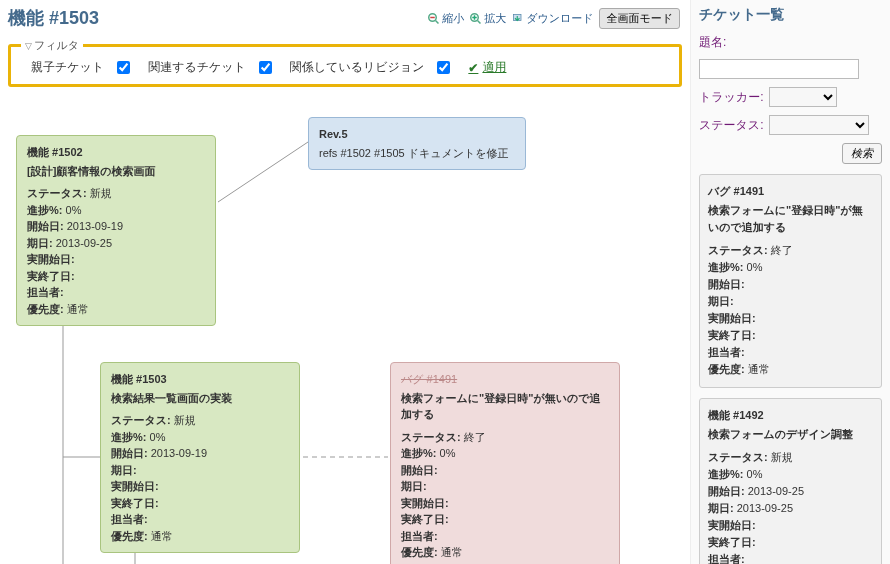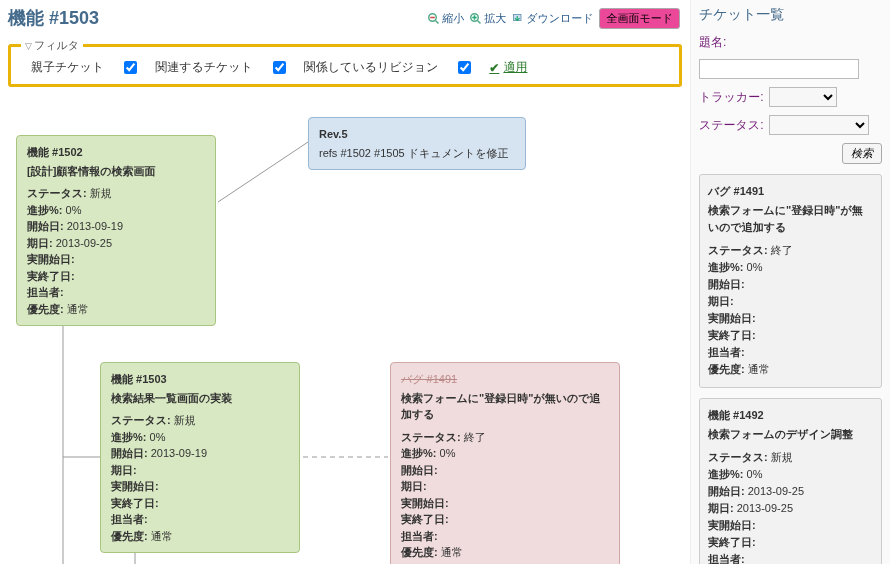--- a/index.html
+++ b/index.html
@@ -4,47 +4,47 @@
 <style>
 * { box-sizing: border-box; margin: 0; padding: 0; }
 body { font-family: "Hiragino Kaku Gothic Pro", "Meiryo", sans-serif; font-size: 12px; color: #333; background: #fff; width: 890px; height: 564px; position: relative; overflow: hidden; }
 
 .main { position: absolute; left: 0; top: 0; width: 690px; height: 564px; padding: 6px 8px; }
 .sidebar { position: absolute; right: 0; top: 0; width: 200px; height: 564px; padding: 6px 8px; background: #fafafa; border-left: 1px solid #eee; }
 
 h2.title { color: #446a8c; font-size: 18px; font-weight: bold; margin-bottom: 8px; }
 .toolbar { position: absolute; top: 8px; right: 10px; font-size: 11px; display: flex; align-items: center; gap: 6px; }
 .toolbar a { color: #2a5a8a; text-decoration: none; display: inline-flex; align-items: center; gap: 2px; }
-.toolbar button { font-size: 11px; padding: 2px 6px; border: 1px solid #aaa; background: #ec4899; border-radius: 3px; }
+.toolbar button { font-size: 11px; padding: 2px 6px; border: 1px solid #aaa; background: #e5e5e5; border-radius: 3px; }
 
 .icon { display: inline-block; width: 12px; height: 12px; }
 
 fieldset.filters { border: 3px solid #eab308; border-radius: 3px; padding: 6px 10px 8px; margin-top: 4px; position: relative; }
 fieldset.filters legend { color: #555; padding: 0 4px; font-size: 11px; }
 fieldset.filters .tri { color: #888; font-size: 9px; margin-right: 2px; }
 .filter-row { display: flex; gap: 18px; align-items: center; padding-left: 10px; }
-.filter-row label { display: flex; align-items: center; gap: 20px; color: #333; }
+.filter-row label { display: flex; align-items: center; gap: 13px; color: #333; }
 .apply { color: #2a7a2a; display: inline-flex; align-items: center; gap: 4px; }
 .check { color: #2a7a2a; font-weight: bold; }
 
 .canvas { position: relative; width: 100%; height: 480px; }
 
 .node { position: absolute; border-radius: 4px; padding: 8px 10px; font-size: 11px; line-height: 1.5; }
 .node .nhead { font-weight: bold; margin-bottom: 2px; }
 .node .nsub { font-weight: bold; margin-bottom: 6px; }
 .node .row b { font-weight: bold; }
 
 .green { background: #d8e8c2; border: 1px solid #a9c47f; }
 .blue  { background: #d6e4f2; border: 1px solid #9ab8d6; }
 .pink  { background: #f0dcdc; border: 1px solid #d0a8a8; }
 .pink .nhead { color: #bb8888; text-decoration: line-through; font-weight: normal; }
 
 svg.edges { position: absolute; left:0; top:0; width:100%; height:100%; pointer-events:none; }
 
-.sidebar h3 { color: #446a8c; font-size: 14px; font-weight: normal; margin-bottom: 10px; }
+.sidebar h3 { color: #446a8c; font-size: 14px; font-weight: bold; margin-bottom: 10px; }
 .frow { display: flex; align-items: center; gap: 6px; margin-bottom: 8px; font-size: 12px; }
 .frow label { color: #701a75; }
 .frow input[type=text] { width: 160px; height: 20px; border: 1px solid #bbb; padding: 0 4px; }
 .frow select { width: 68px; height: 20px; border: 1px solid #bbb; background: #f7f7f7; }
 .frow.narrow select { width: 100px; }
 .search-btn-row { text-align: right; margin: 4px 0 10px; }
 .search-btn-row button { font-size: 11px; padding: 2px 8px; border: 1px solid #aaa; background: #f5f5f5; border-radius: 3px; font-style: italic; }
 
 .card { border: 1px solid #ccc; background: #f2f2f2; border-radius: 3px; padding: 8px; font-size: 11px; line-height: 1.55; margin-bottom: 10px; }
 .card .chead { font-weight: bold; margin-bottom: 2px; }

